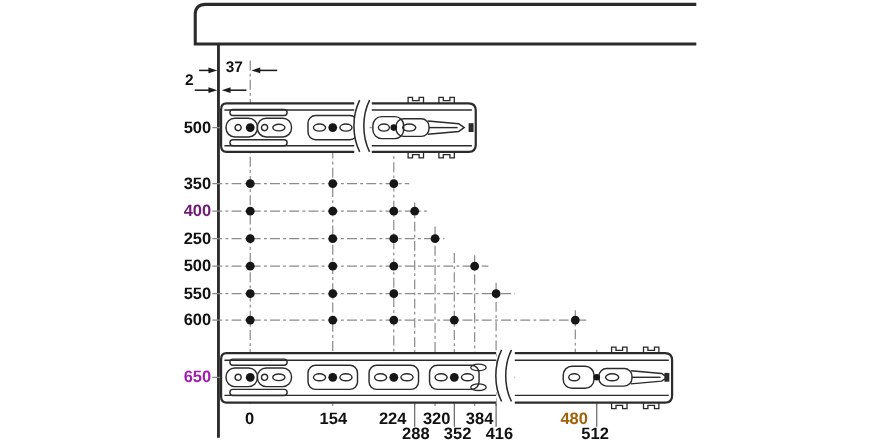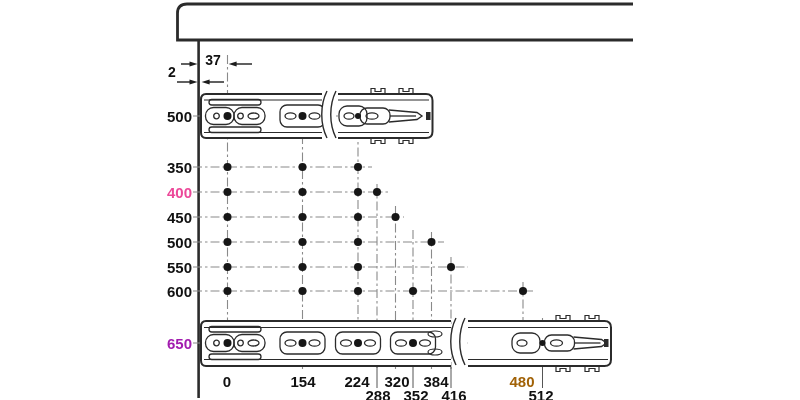--- a/index.html
+++ b/index.html
@@ -179,22 +179,22 @@
         <circle cx="542.5" cy="343" r="3" fill="#161616"></circle>
       </g>
   </svg>
 
   <div class="lbl dim-lbl" style="left:213px;top:60px;">37</div>
   <div class="lbl dim-lbl" style="left:172px;top:72px;">2</div>
 
   <div id="labels">
       <div class="lbl row-lbl" style="left: 192px; top: 116px; color: rgb(17, 17, 17);">500</div>
       <div class="lbl row-lbl" style="left: 192px; top: 167px; color: rgb(17, 17, 17); text-align: center;">350</div>
-      <div class="lbl row-lbl" style="left: 192px; top: 192px; color: #ec4899;">400</div>
-      <div class="lbl row-lbl" style="left: 192px; top: 217px; color: rgb(17, 17, 17);">450</div>
+      <div class="lbl row-lbl" style="left: 192px; top: 192px; color: #701a75;">400</div>
+      <div class="lbl row-lbl" style="left: 192px; top: 217px; color: rgb(17, 17, 17);">250</div>
       <div class="lbl row-lbl" style="left: 192px; top: 242px; color: rgb(17, 17, 17); text-align: center;">500</div>
       <div class="lbl row-lbl" style="left: 192px; top: 267px; color: rgb(17, 17, 17);">550</div>
       <div class="lbl row-lbl" style="left: 192px; top: 291px; color: rgb(17, 17, 17);">600</div>
       <div class="lbl row-lbl" style="left: 192px; top: 343px; color: #a21caf;">650</div>
       <div class="lbl col-lbl" style="left: 227px; top: 381px; color: rgb(17, 17, 17);">0</div>
       <div class="lbl col-lbl" style="left: 303px; top: 381px; color: rgb(17, 17, 17);">154</div>
       <div class="lbl col-lbl" style="left: 357px; top: 381px; color: rgb(17, 17, 17);">224</div>
       <div class="lbl col-lbl" style="left: 378px; top: 395px; color: rgb(17, 17, 17);">288</div>
       <div class="lbl col-lbl" style="left: 397px; top: 381px; color: rgb(17, 17, 17);">320</div>
       <div class="lbl col-lbl" style="left: 416px; top: 395px; color: rgb(17, 17, 17);">352</div>

